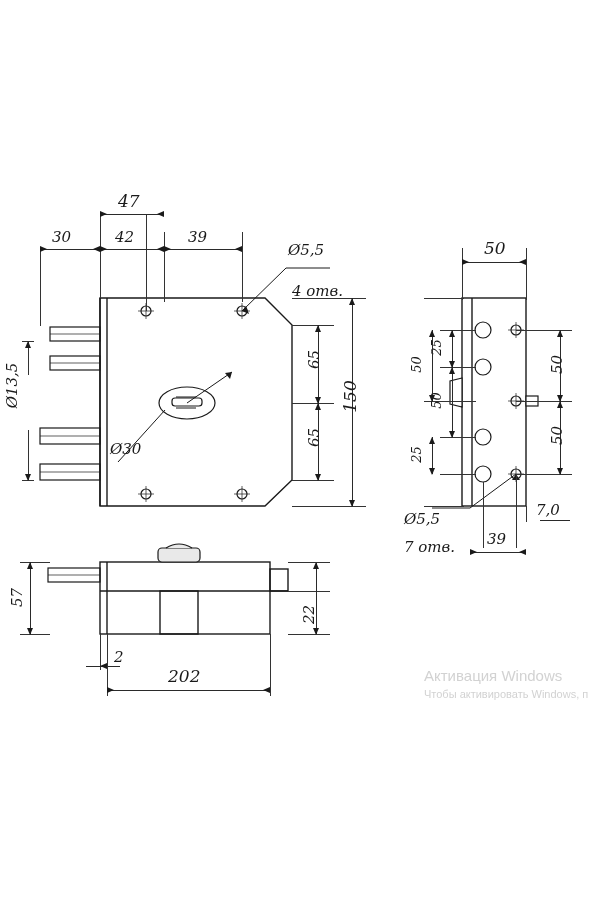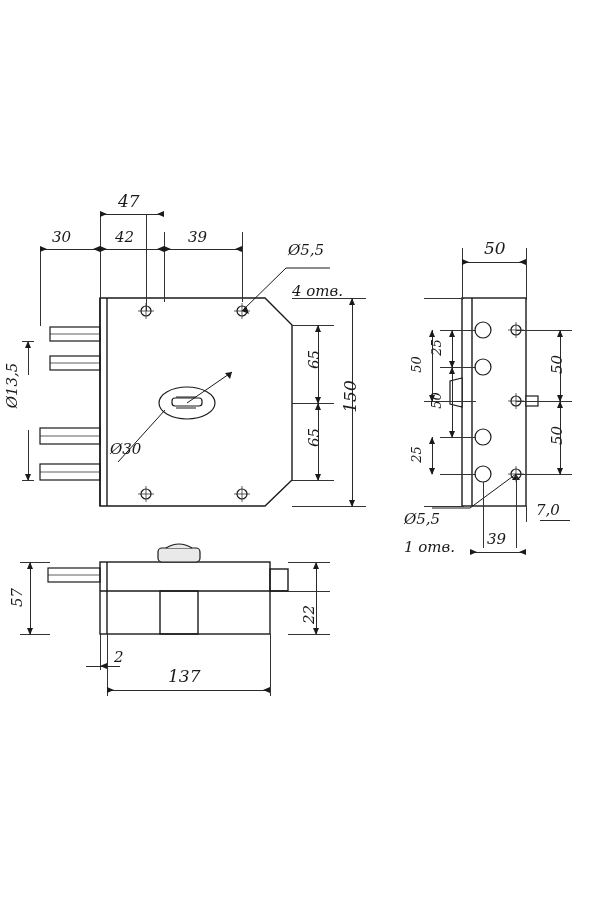--- a/index.html
+++ b/index.html
@@ -267,21 +267,21 @@
   <div class="ar ar-u" style="left:557px;top:330px;"></div>
   <div class="ar ar-d" style="left:557px;top:395px;"></div>
   <div class="lbl m rot90" style="left:548px;top:357px;">50</div>
 
   <div class="ln v dim" style="left:560px;top:401px;height:73px;"></div>
   <div class="ar ar-u" style="left:557px;top:401px;"></div>
   <div class="ar ar-d" style="left:557px;top:468px;"></div>
   <div class="lbl m rot90" style="left:548px;top:428px;">50</div>
 
   <div class="lbl m" style="left:404px;top:512px;">Ø5,5</div>
-  <div class="lbl m" style="left:404px;top:540px;">1 отв.</div>
+  <div class="lbl m" style="left:404px;top:540px;">7 отв.</div>
 
   <div class="ln v thin" style="left:516px;top:474px;height:48px;"></div>
   <div class="ln v thin" style="left:526px;top:506px;height:16px;"></div>
   <div class="ln h dim" style="left:540px;top:520px;width:30px;"></div>
   <div class="lbl m" style="left:536px;top:503px;">7,0</div>
 
   <div class="ln v thin" style="left:483px;top:482px;height:66px;"></div>
   <div class="ln v thin" style="left:516px;top:482px;height:66px;"></div>
   <div class="ln h dim" style="left:470px;top:552px;width:56px;"></div>
   <div class="ar ar-r" style="left:470px;top:549px;"></div>
@@ -307,16 +307,20 @@
   <div class="ln v thin" style="left:107px;top:634px;height:36px;"></div>
   <div class="ln h dim" style="left:86px;top:666px;width:34px;"></div>
   <div class="ar ar-l" style="left:100px;top:663px;"></div>
   <div class="lbl m" style="left:114px;top:650px;">2</div>
 
   <div class="ln v thin" style="left:107px;top:634px;height:62px;"></div>
   <div class="ln v thin" style="left:270px;top:634px;height:62px;"></div>
   <div class="ln h dim" style="left:107px;top:690px;width:163px;"></div>
   <div class="ar ar-r" style="left:107px;top:687px;"></div>
   <div class="ar ar-l" style="left:263px;top:687px;"></div>
-  <div class="lbl l" style="left:168px;top:668px;">137</div>
-
+  <div class="lbl l" style="left:168px;top:668px;">202</div>
+
+  <div id="watermark" style="left:424px;top:667px;">
+    <div id="wm-title">Активация Windows</div>
+    <div id="wm-sub">Чтобы активировать Windows, п</div>
+  </div>
 
 </div>
 
 </body></html>

